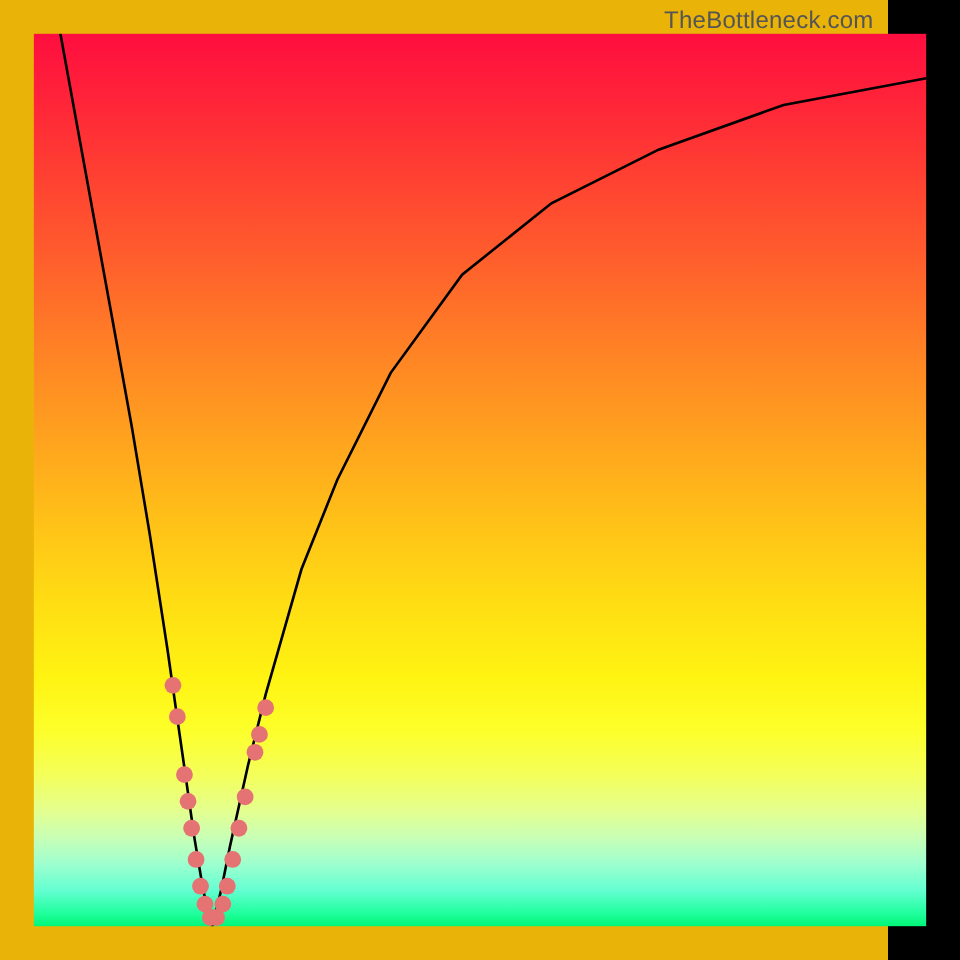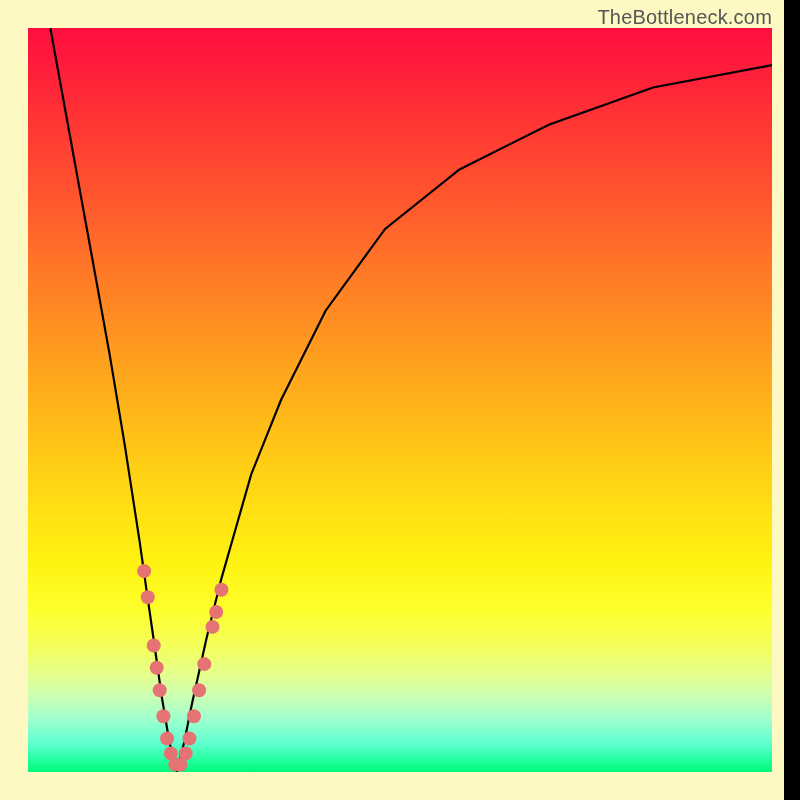--- a/index.html
+++ b/index.html
@@ -9,22 +9,21 @@
     height: 800px;
     overflow: hidden;
     background: #000;
     font-family: Arial, Helvetica, sans-serif;
   }
   .frame {
     position: absolute;
     left: 0; top: 0;
     width: 740px;
     height: 800px;
-    background: #fef9c3;
-    padding-left: 44px;
+    background: #eab308;
   }
   .plot {
     position: absolute;
     left: 28px;
     top: 28px;
     width: 744px;
     height: 744px;
     overflow: hidden;
   }
   .gradient {

